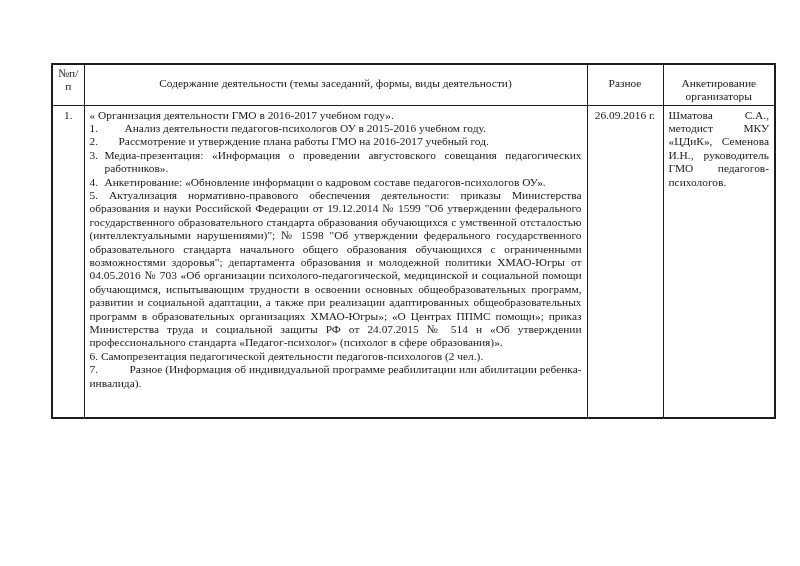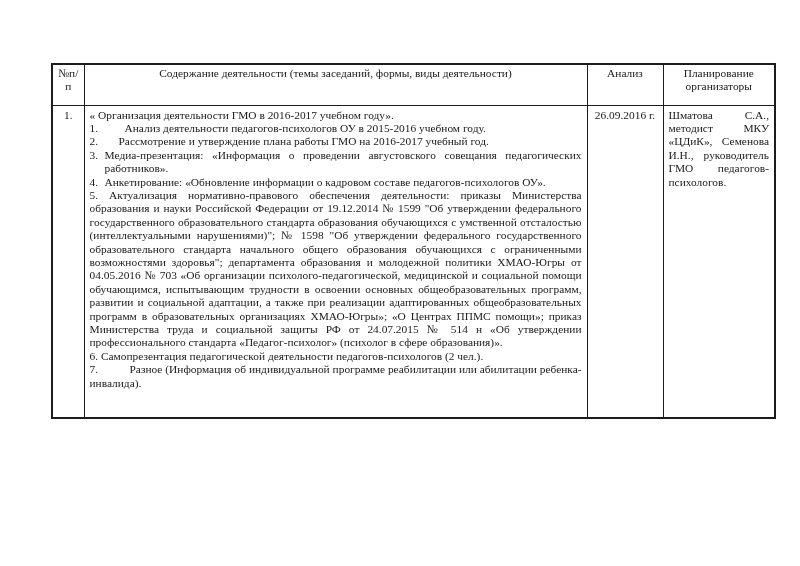--- a/index.html
+++ b/index.html
@@ -39,21 +39,21 @@
   table.plan td {
     border: 1px solid #1c1c1c;
     vertical-align: top;
     font-size: 11.4px;
     line-height: 13.4px;
     box-sizing: border-box;
   }
   thead td {
     height: 41px;
     text-align: center;
-    padding: 2px 3px 0 3px;
+    padding: 12px 3px 0 3px;
     border-bottom-width: 2px;
   }
   thead td.c-num {
     word-break: break-all;
     padding: 2px 5px 0 5px;
     margin-top: 8px;
   }
   tbody td {
     height: 313px;
   }
@@ -97,22 +97,22 @@
     <colgroup>
       <col style="width:32px">
       <col style="width:503px">
       <col style="width:76px">
       <col style="width:112px">
     </colgroup>
     <thead>
       <tr>
         <td class="c-num">№п/п</td>
         <td>Содержание деятельности (темы заседаний, формы, виды деятельности)</td>
-        <td>Анализ</td>
-        <td>Планирование организаторы</td>
+        <td>Разное</td>
+        <td>Анкетирование организаторы</td>
       </tr>
     </thead>
     <tbody>
       <tr>
         <td class="c-num">1.</td>
         <td class="c-content-body">
           <div>
               <div class="para plain">« Организация деятельности ГМО в 2016-2017 учебном году».</div>
               <div class="para tab"><span class="num" style="width: 35px;">1.</span>Анализ деятельности педагогов-психологов ОУ в 2015-2016 учебном году.</div>
               <div class="para tab"><span class="num" style="width: 29px;">2.</span>Рассмотрение и утверждение плана работы ГМО на 2016-2017 учебный год.</div>

